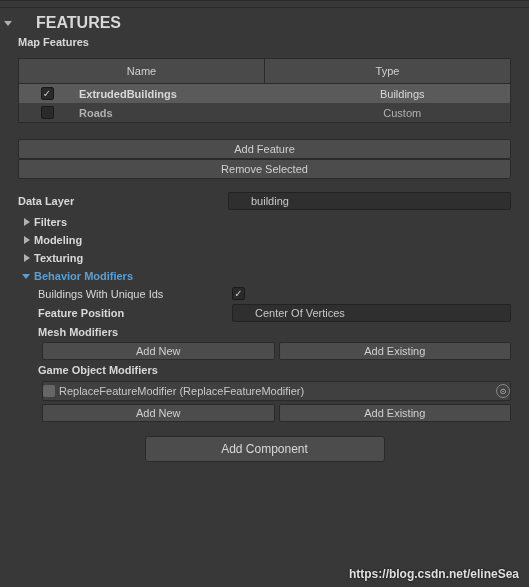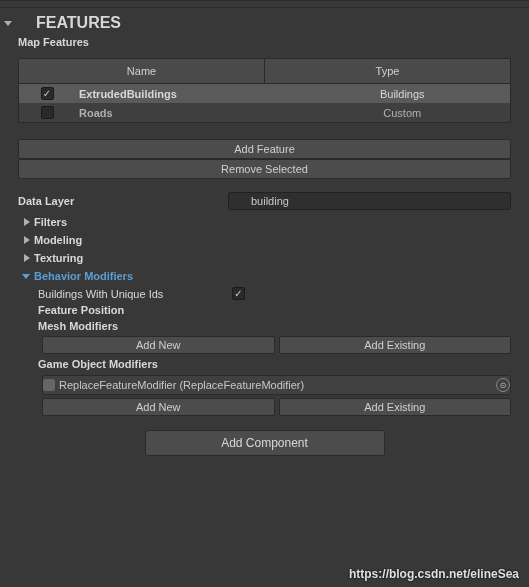--- a/index.html
+++ b/index.html
@@ -108,20 +108,21 @@
 
 <div class="sub-row">
   <div class="sub-label">Buildings With Unique Ids</div>
   <div class="small-check-wrap">
       <div class="checkbox">✓</div>
     </div>
 </div>
 
 <div class="sub-row">
   <div class="sub-label bold">Feature Position</div>
+  <div class="field-value">Center Of Vertices</div>
 </div>
 
 <div class="sub-row">
   <div class="sub-label bold">Mesh Modifiers</div>
 </div>
 <div class="btn-row-sub">
   <div class="btn-sm">Add New</div>
   <div class="btn-sm">Add Existing</div>
 </div>
 

